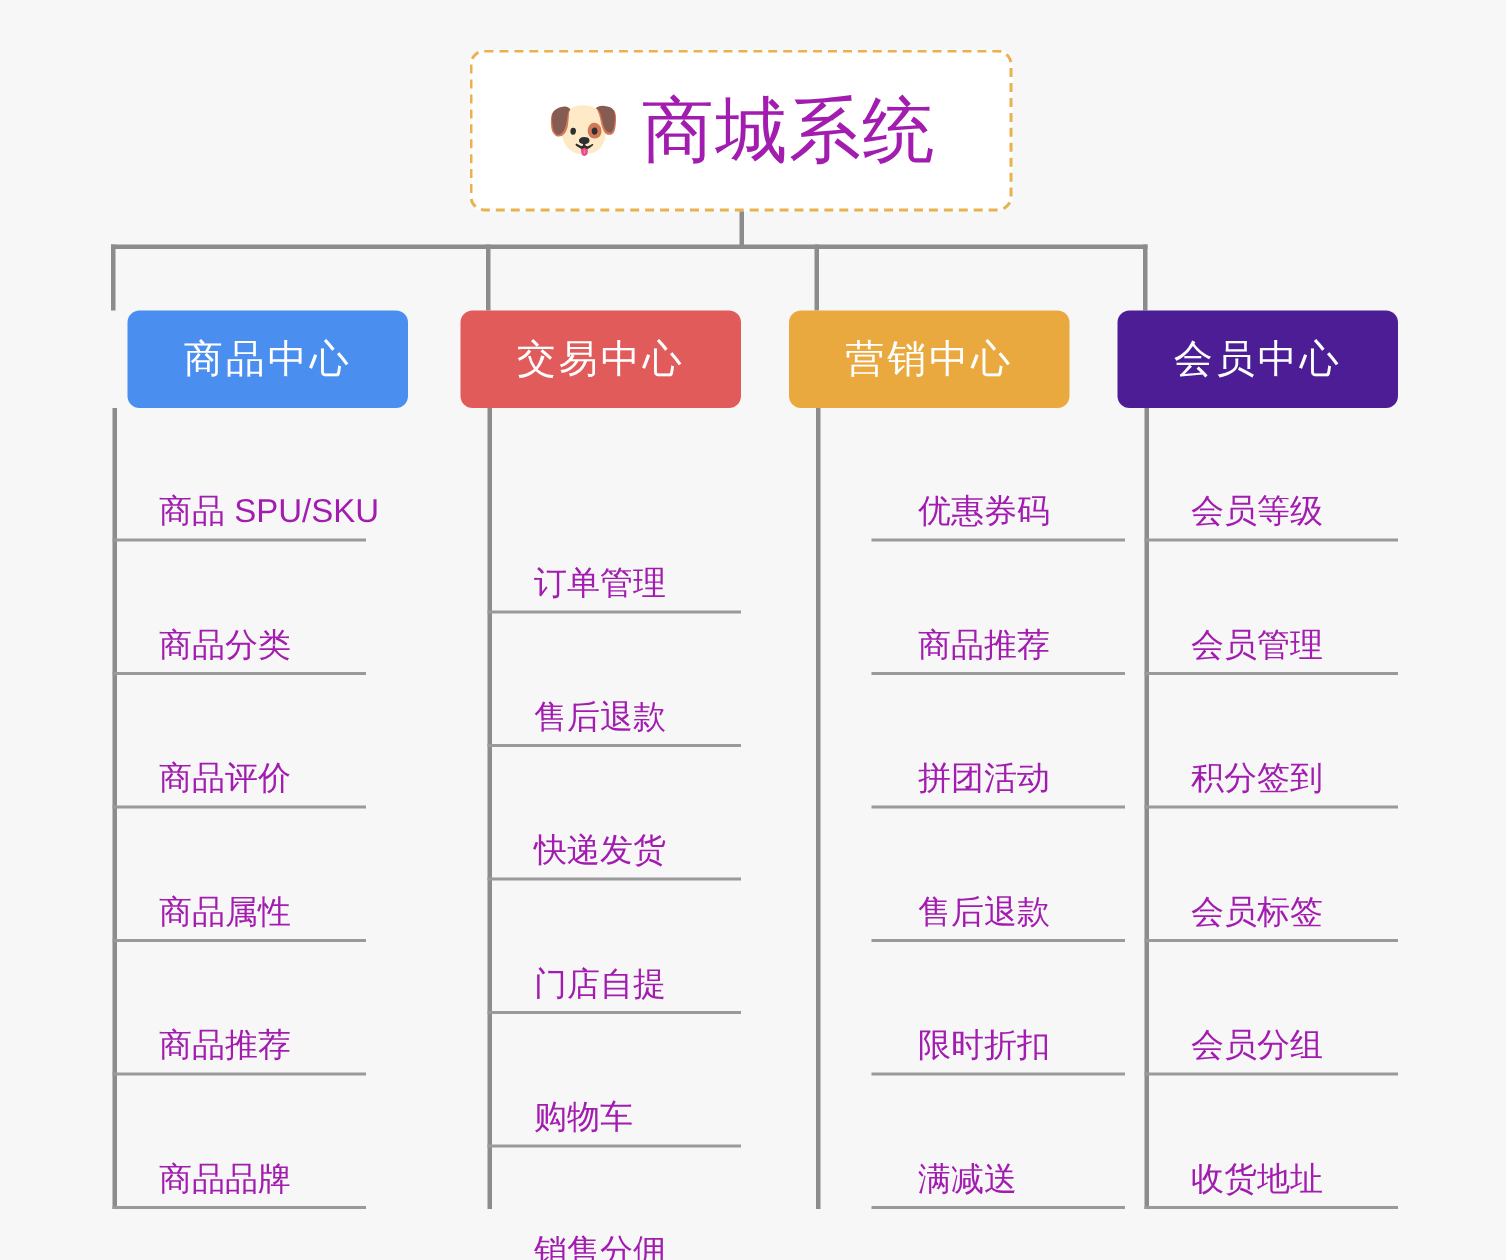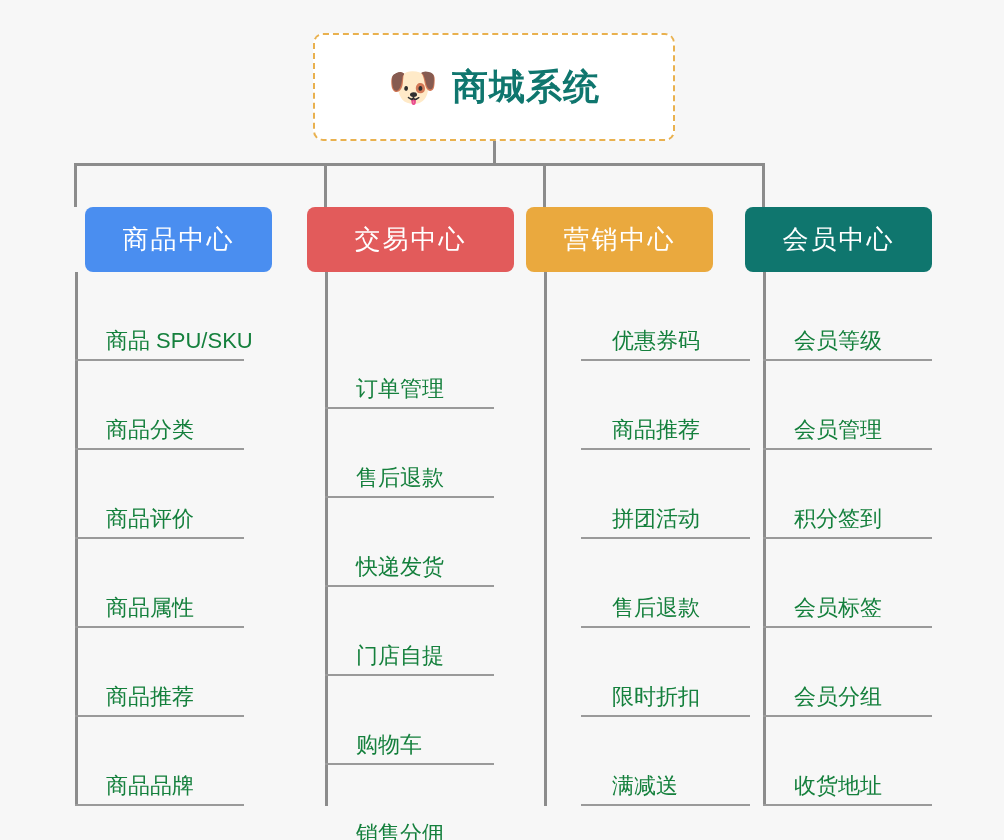--- a/index.html
+++ b/index.html
@@ -33,25 +33,24 @@
     display: flex;
     align-items: center;
     justify-content: center;
     gap: 14px;
   }
   .root-emoji {
     font-size: 40px;
     line-height: 1;
   }
   .root-title {
-    font-size: 36px;
-    color: #0f766e;
+    font-size: 48px;
+    color: #a21caf;
     letter-spacing: 1px;
     white-space: nowrap;
-    font-weight: bold;
   }
 
   
   .conn {
     position: absolute;
     background: #8c8c8c;
   }
   .conn-v { width: 3px; }
   .conn-h { height: 3px; }
 
@@ -97,21 +96,21 @@
     height: 89px;
     box-sizing: border-box;
     display: flex;
     align-items: flex-end;
     border-bottom: 2px solid #9a9a9a;
     padding-left: 31px;
     padding-bottom: 6px;
   }
   .leaf-label {
     font-size: 22px;
-    color: #15803d;
+    color: #a21caf;
     white-space: nowrap;
     line-height: 1.15;
   }
 </style>
 </head>
 <body>
 
 <div id="mindmap">
 
   <div class="root-node">
@@ -149,21 +148,21 @@
           </li>
           <li class="leaf-item">
             <span class="leaf-label">商品推荐</span>
           </li>
           <li class="leaf-item">
             <span class="leaf-label">商品品牌</span>
           </li>
         </ul>
       </div>
       <div class="branch" style="left: 307px; width: 187px;">
-        <div class="branch-head" style="width: 207px; background: rgb(226, 91, 91);">
+        <div class="branch-head" style="width: 187px; background: rgb(226, 91, 91);">
           <span class="branch-head-label">交易中心</span>
         </div>
         <div class="branch-spine" style="height: 534px; background: rgb(140, 140, 140);"></div>
         <ul class="leaf-list" style="width: 169px; margin-top: 48px;">
           <li class="leaf-item">
             <span class="leaf-label">订单管理</span>
           </li>
           <li class="leaf-item">
             <span class="leaf-label">售后退款</span>
           </li>
@@ -201,21 +200,21 @@
           </li>
           <li class="leaf-item">
             <span class="leaf-label">限时折扣</span>
           </li>
           <li class="leaf-item">
             <span class="leaf-label">满减送</span>
           </li>
         </ul>
       </div>
       <div class="branch" style="left: 745px; width: 187px;">
-        <div class="branch-head" style="width: 187px; background: #0f766e;">
+        <div class="branch-head" style="width: 187px; background: #4c1d95;">
           <span class="branch-head-label">会员中心</span>
         </div>
         <div class="branch-spine" style="height: 534px; background: rgb(140, 140, 140);"></div>
         <ul class="leaf-list" style="width: 169px;">
           <li class="leaf-item">
             <span class="leaf-label">会员等级</span>
           </li>
           <li class="leaf-item">
             <span class="leaf-label">会员管理</span>
           </li>

